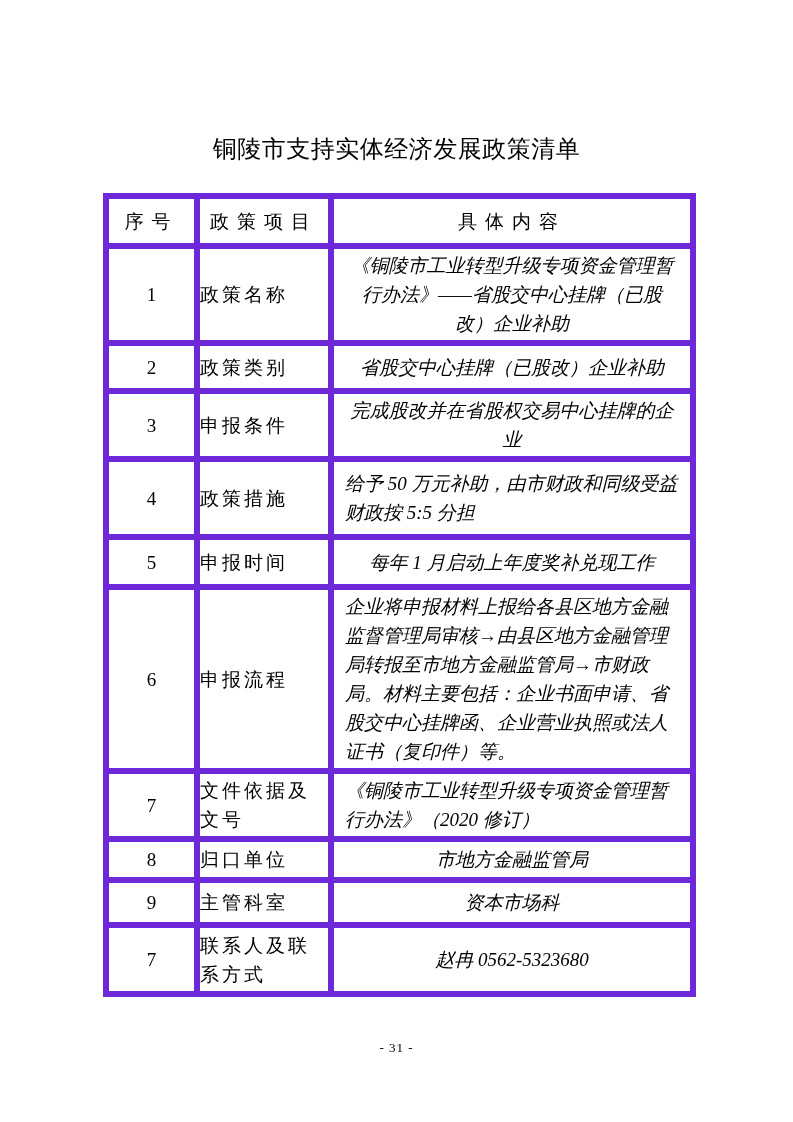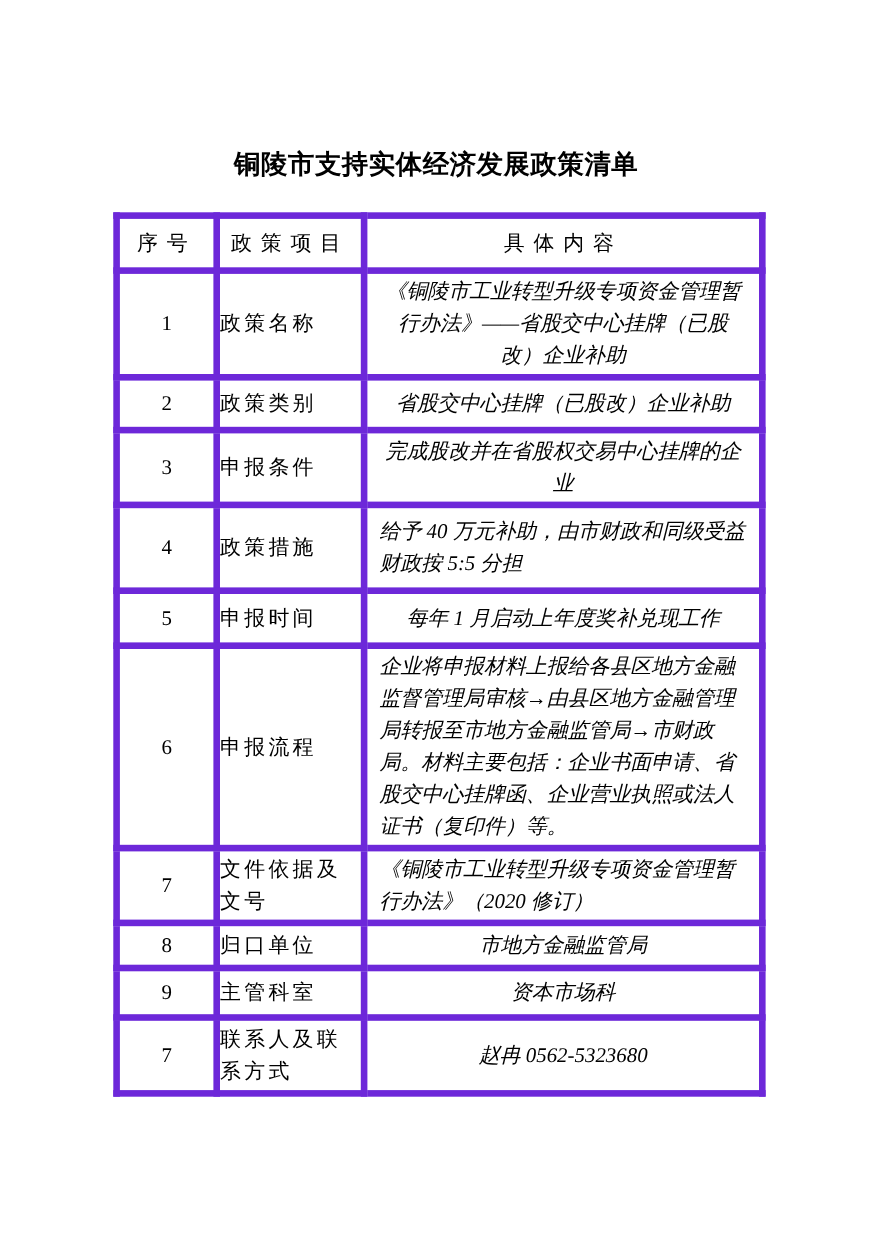--- a/index.html
+++ b/index.html
@@ -17,21 +17,21 @@
     color: #000000;
   }
   .doc-title {
     position: absolute;
     top: 133px;
     left: 0;
     width: 100%;
     margin: 0;
     text-align: center;
     font-family: "DejaVu Sans", "Liberation Sans", sans-serif;
-    font-weight: bold;
+    font-weight: normal;
     font-size: 24px;
     letter-spacing: 0.5px;
     white-space: nowrap;
   }
   table.policy-table {
     position: absolute;
     top: 193px;
     left: 103px;
     border-collapse: collapse;
     table-layout: fixed;
@@ -123,21 +123,21 @@
     <td class="col-content align-center">省股交中心挂牌（已股改）企业补助</td>
   </tr>
         <tr class="row-3">
     <td class="col-no">3</td>
     <td class="col-item">申报条件</td>
     <td class="col-content align-center">完成股改并在省股权交易中心挂牌的企业</td>
   </tr>
         <tr class="row-4">
     <td class="col-no">4</td>
     <td class="col-item">政策措施</td>
-    <td class="col-content align-left">给予 40 万元补助，由市财政和同级受益财政按 5:5 分担</td>
+    <td class="col-content align-left">给予 50 万元补助，由市财政和同级受益财政按 5:5 分担</td>
   </tr>
         <tr class="row-5">
     <td class="col-no">5</td>
     <td class="col-item">申报时间</td>
     <td class="col-content align-center">每年 1 月启动上年度奖补兑现工作</td>
   </tr>
         <tr class="row-6">
     <td class="col-no">6</td>
     <td class="col-item">申报流程</td>
     <td class="col-content align-left">企业将申报材料上报给各县区地方金融监督管理局审核→由县区地方金融管理局转报至市地方金融监管局→市财政局。材料主要包括：企业书面申请、省股交中心挂牌函、企业营业执照或法人证书（复印件）等。</td>
@@ -158,14 +158,15 @@
     <td class="col-content align-center">资本市场科</td>
   </tr>
         <tr class="row-10">
     <td class="col-no">7</td>
     <td class="col-item">联系人及联系方式</td>
     <td class="col-content align-center">赵冉 0562-5323680</td>
   </tr>
       </tbody>
   </table>
 
+  <div class="page-footer">- 31 -</div>
 
 </div>
 
 </body></html>

